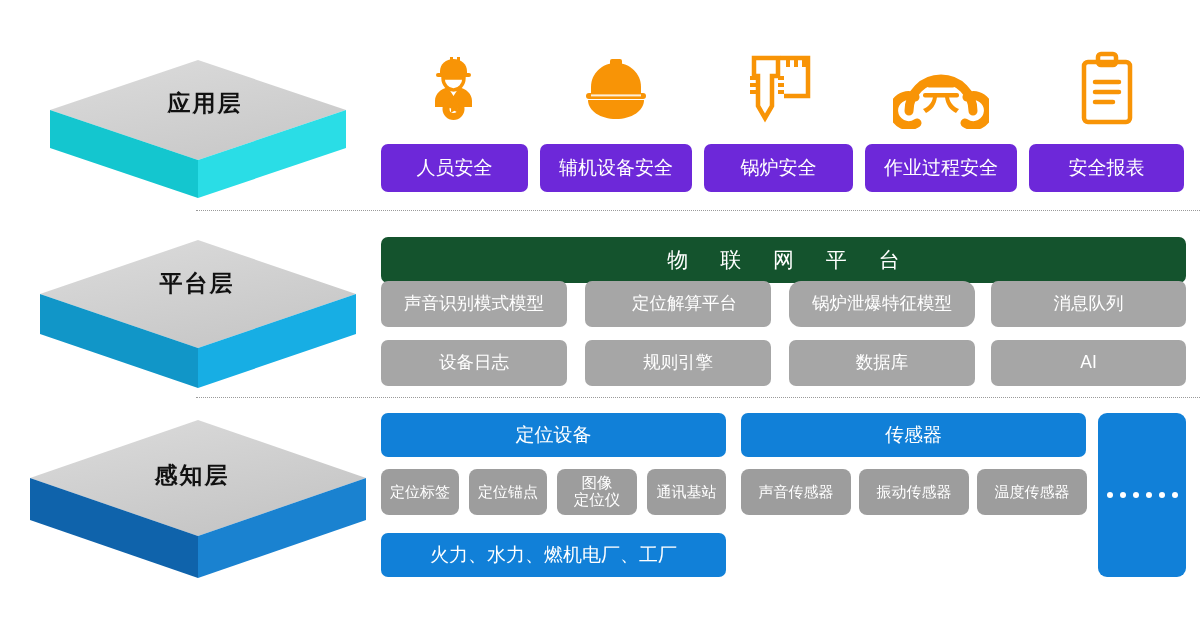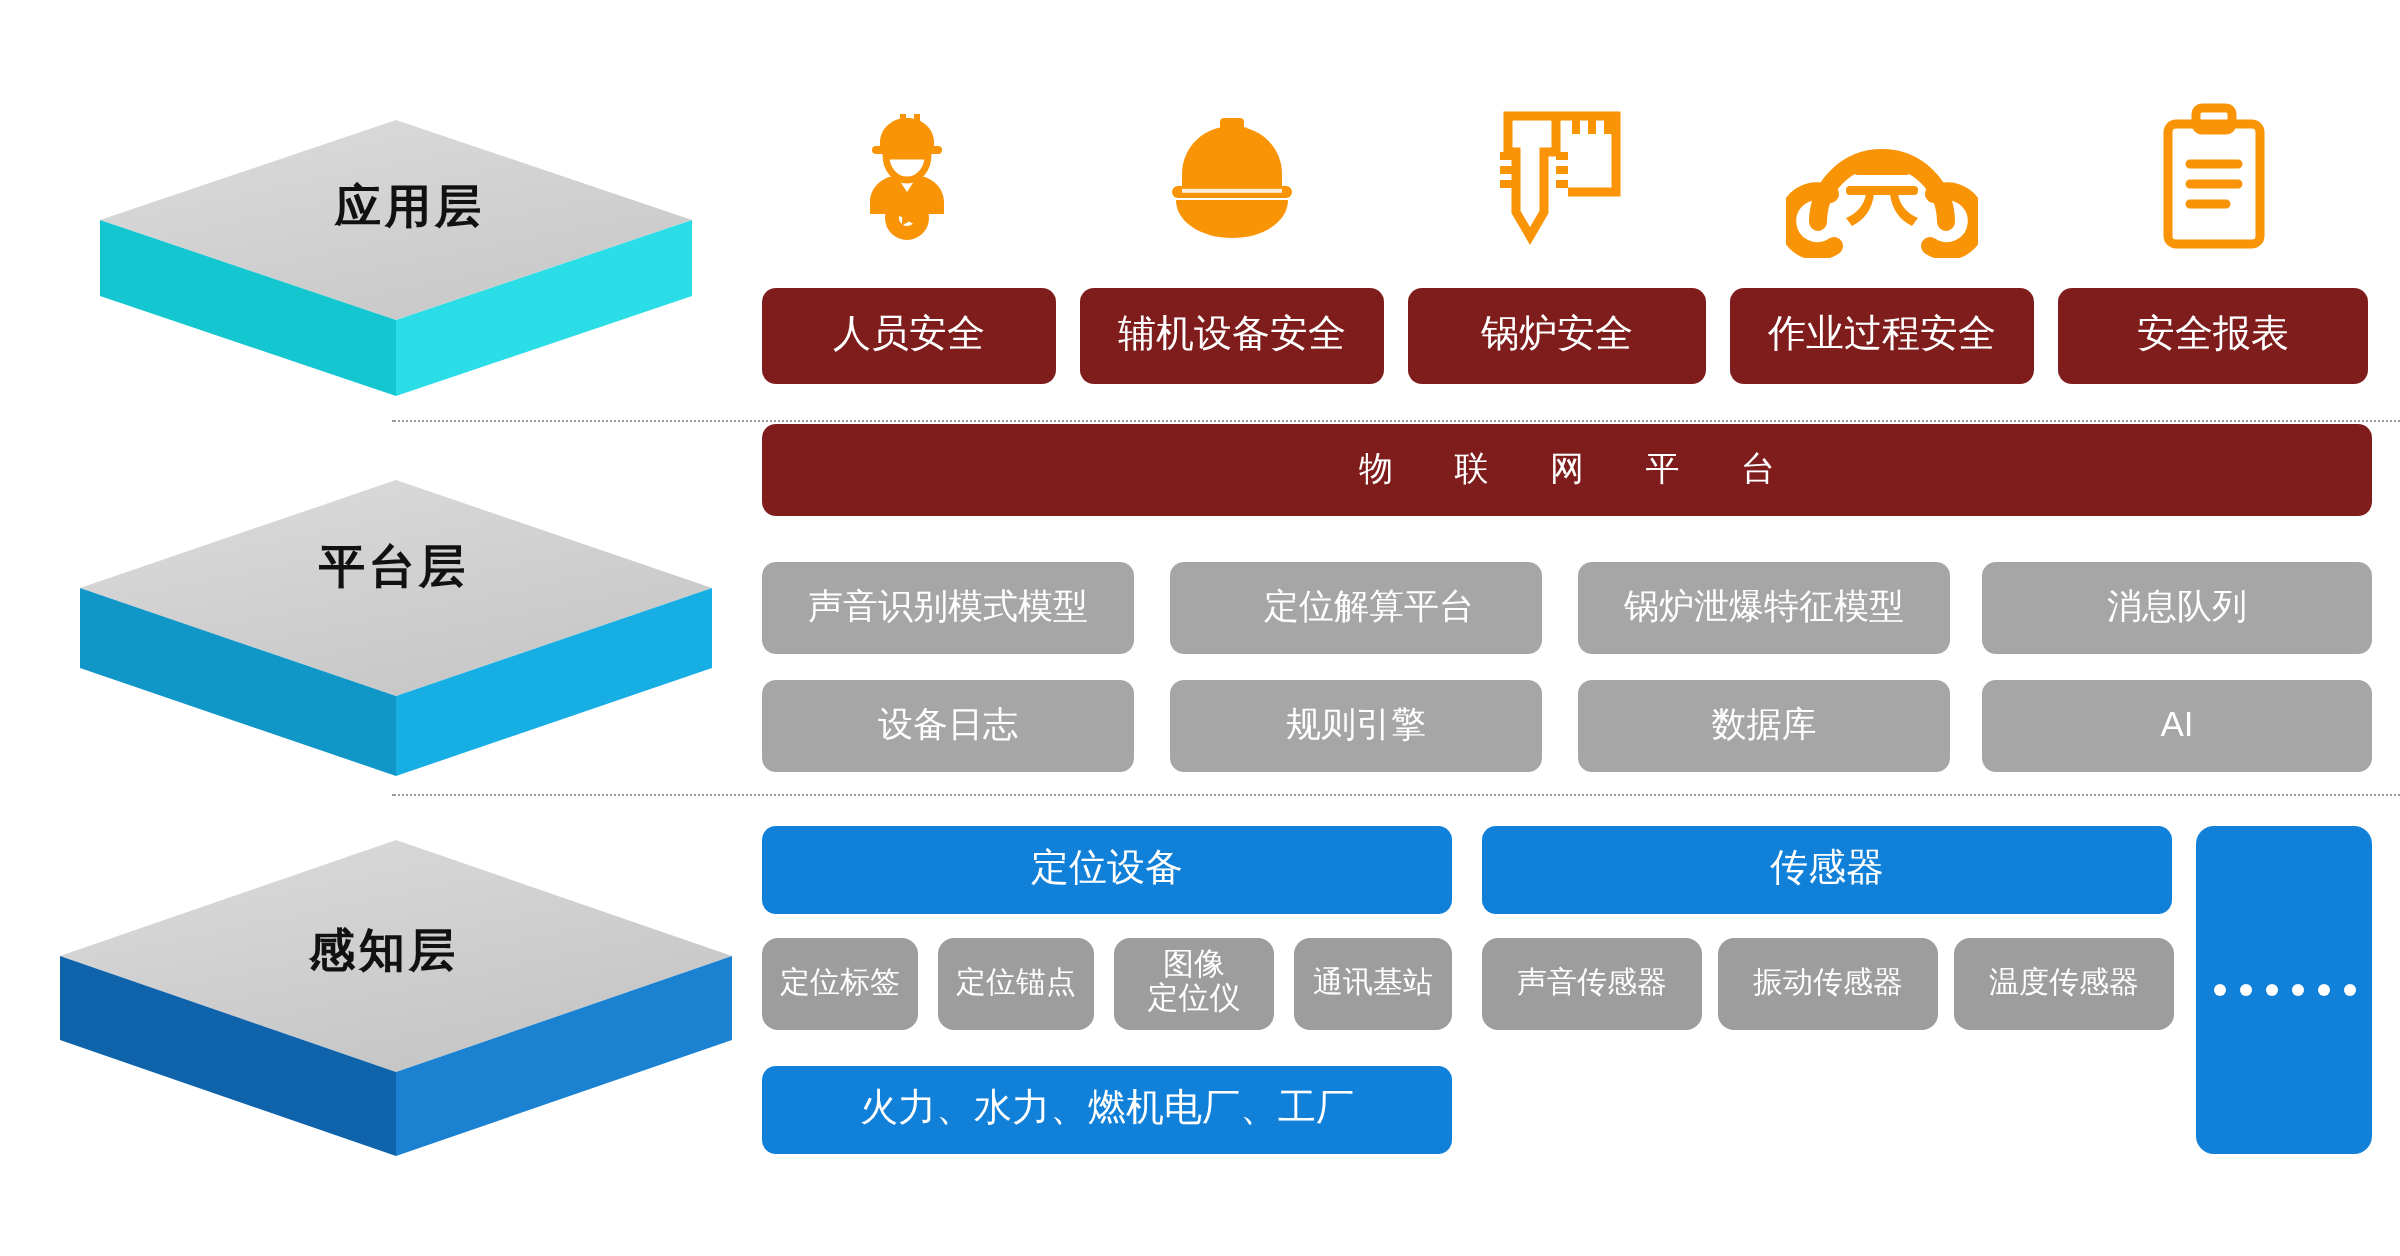--- a/index.html
+++ b/index.html
@@ -48,44 +48,44 @@
     align-items:center;
     justify-content:center;
     text-align:center;
     color:#ffffff;
     box-sizing:border-box;
     line-height:1.12;
   }
 
   
   .app-btn{
-    background:#7f1d1d;
+    background:#6d28d9;
     height:48px;
     font-size:19px;
     font-weight:500;
     top:144px;
   }
 
   
   .app-icon{
     position:absolute;
     top:46px;
     width:96px;
     height:86px;
     display:flex;
     align-items:center;
     justify-content:center;
   }
   .app-icon svg{display:block;}
 
   
   #platform-bar{
-    left:381px;top:212px;width:805px;height:46px;
-    background:#7f1d1d;
-    font-size:17px;
+    left:381px;top:237px;width:805px;height:46px;
+    background:#14532d;
+    font-size:21px;
     letter-spacing:13px;
     text-indent:13px;
     font-weight:500;
   }
 
   
   .mod{
     background:#a6a6a6;
     height:46px;
     font-size:17.5px;
@@ -251,21 +251,21 @@
   <div class="pill app-btn" style="left:381px;width:147px;">人员安全</div>
   <div class="pill app-btn" style="left:540px;width:152px;">辅机设备安全</div>
   <div class="pill app-btn" style="left:704px;width:149px;">锅炉安全</div>
   <div class="pill app-btn" style="left:865px;width:152px;">作业过程安全</div>
   <div class="pill app-btn" style="left:1029px;width:155px;">安全报表</div>
 
   <div class="pill" id="platform-bar">物 联 网 平 台</div>
 
   <div class="pill mod mod-r1" style="left:381px;width:186px;">声音识别模式模型</div>
   <div class="pill mod mod-r1" style="left:585px;width:186px;padding-left:13px;">定位解算平台</div>
-  <div class="pill mod mod-r1" style="left:789px;width:186px;">锅炉泄爆特征模型</div>
+  <div class="pill mod mod-r1" style="left:789px;width:186px;border-radius:12px;">锅炉泄爆特征模型</div>
   <div class="pill mod mod-r1" style="left:991px;width:195px;">消息队列</div>
 
   <div class="pill mod mod-r2" style="left:381px;width:186px;">设备日志</div>
   <div class="pill mod mod-r2" style="left:585px;width:186px;">规则引擎</div>
   <div class="pill mod mod-r2" style="left:789px;width:186px;">数据库</div>
   <div class="pill mod mod-r2" style="left:991px;width:195px;">AI</div>
 
   <div class="pill sense-head" style="left:381px;width:345px;">定位设备</div>
   <div class="pill sense-head" style="left:741px;width:345px;">传感器</div>
 

